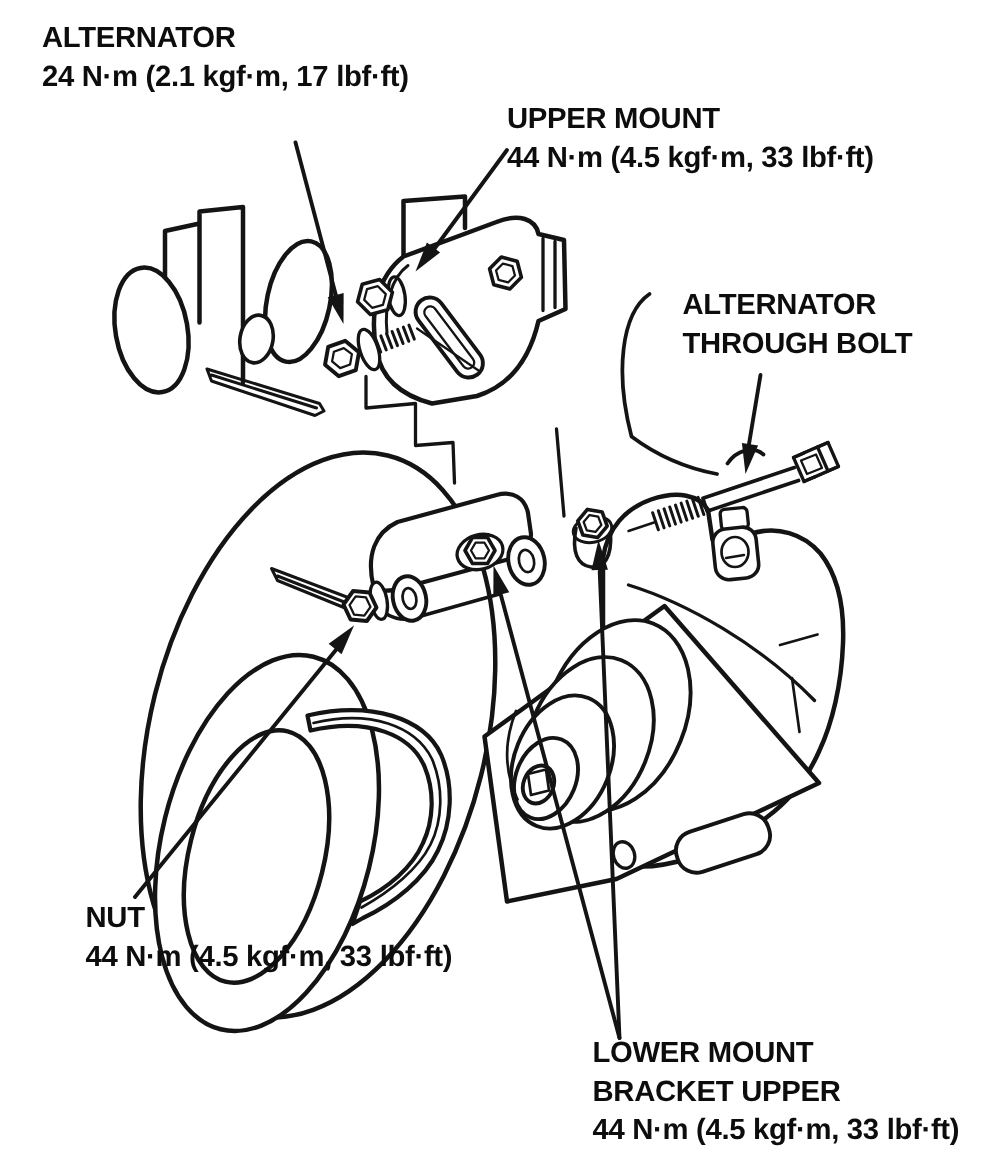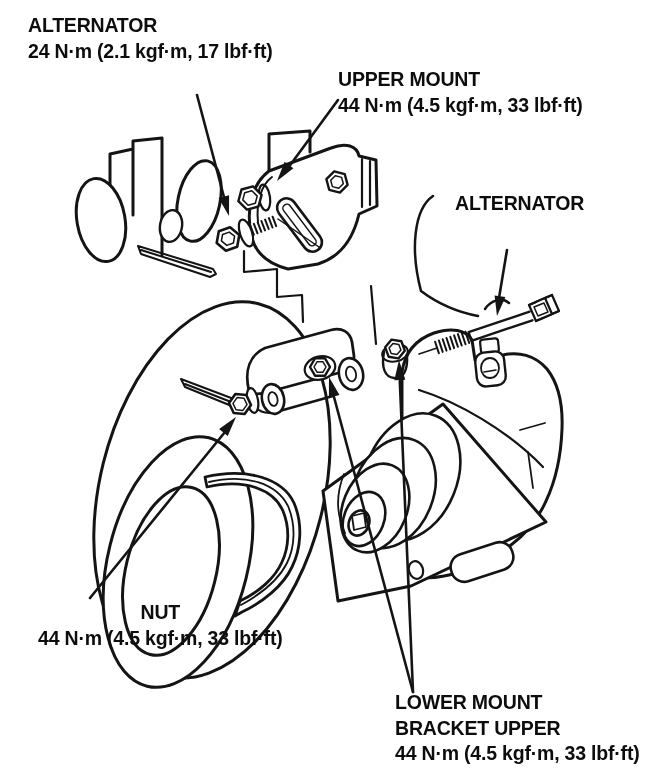--- a/index.html
+++ b/index.html
@@ -169,23 +169,24 @@
   <div>24 N·m (2.1 kgf·m, 17 lbf·ft)</div>
 </div>
 
 <div class="label" style="left:338px;top:31px;margin-top:36px;">
   <div>UPPER MOUNT</div>
   <div>44 N·m (4.5 kgf·m, 33 lbf·ft)</div>
 </div>
 
 <div class="label" style="left:455px;top:191px;">
   <div>ALTERNATOR</div>
+  <div>THROUGH BOLT</div>
 </div>
 
-<div class="label" style="left:38px;top:600px;text-align:center;">
+<div class="label" style="left:57px;top:600px;">
   <div>NUT</div>
   <div>44 N·m (4.5 kgf·m, 33 lbf·ft)</div>
 </div>
 
 <div class="label" style="left:375px;top:690px;margin-left:20px;">
   <div>LOWER MOUNT</div>
   <div>BRACKET UPPER</div>
   <div>44 N·m (4.5 kgf·m, 33 lbf·ft)</div>
 </div>
 

